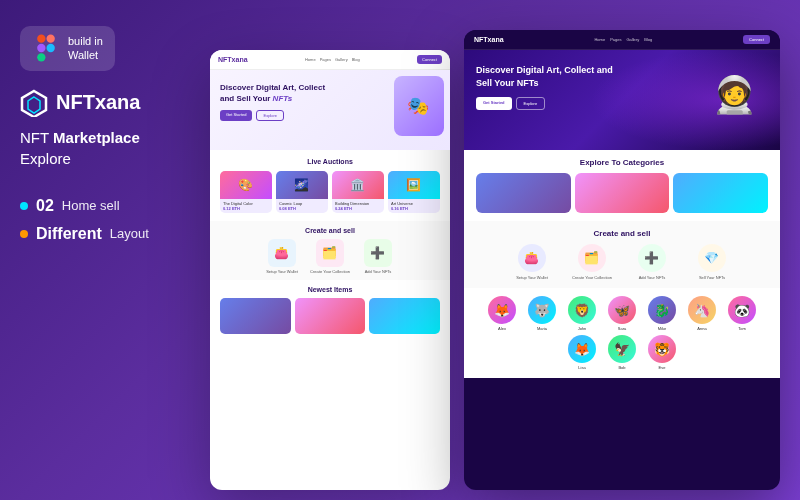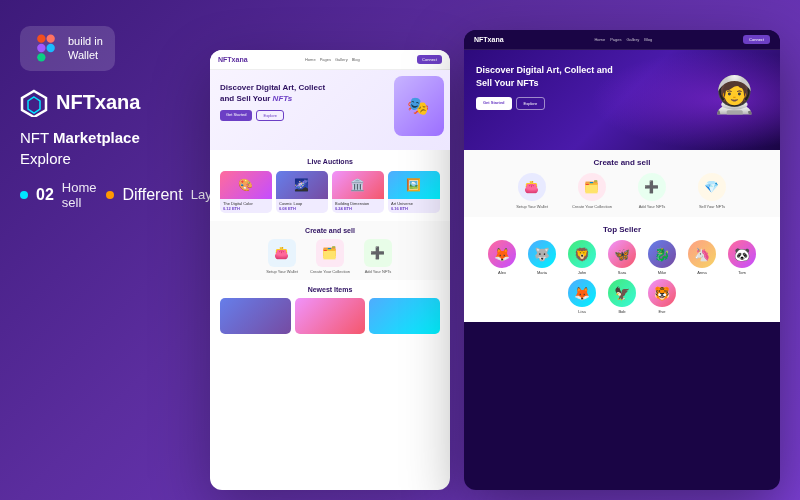--- a/index.html
+++ b/index.html
@@ -59,31 +59,31 @@
     }
     .brand-name {
       color: white;
       font-size: 20px;
       font-weight: 700;
     }
 
     .tagline {
       color: white;
       font-size: 15px;
-      margin-bottom: 11px;
+      margin-bottom: 28px;
       line-height: 1.4;
     }
     .tagline strong {
       font-weight: 800;
     }
 
     .features-list {
       list-style: none;
       display: flex;
-      flex-direction: row;
+      flex-direction: column;
       gap: 10px;
     }
     .features-list li {
       display: flex;
       align-items: center;
       gap: 8px;
       color: white;
       font-size: 13px;
     }
     .dot {
@@ -98,21 +98,21 @@
 
     .feature-num {
       font-weight: 700;
       font-size: 16px;
     }
     .feature-label {
       font-size: 13px;
       color: rgba(255,255,255,0.9);
     }
     .feature-bold {
-      font-weight: 400;
+      font-weight: 700;
     }
 
     
     .previews-area {
       position: absolute;
       left: 200px;
       top: 0;
       right: 0;
       height: 500px;
       display: flex;
@@ -685,20 +685,28 @@
       <div class="pr-hero-title">Discover Digital Art, Collect and Sell Your NFTs</div>
       <div class="pr-hero-btns">
         <span class="pr-hero-btn1">Get Started</span>
         <span class="pr-hero-btn2">Explore</span>
       </div>
       <div class="pr-astronaut">
         <span class="pr-astronaut-figure">🧑‍🚀</span>
       </div>
     </div>
 
+    <div class="pr-section">
+      <div class="pr-section-title">Explore To Categories</div>
+      <div class="pr-categories">
+        <div class="pr-cat-item cat1"></div>
+        <div class="pr-cat-item cat2"></div>
+        <div class="pr-cat-item cat3"></div>
+      </div>
+    </div>
 
     <div class="pr-create">
       <div class="pr-create-title">Create and sell</div>
       <div class="pr-create-steps">
         <div class="pr-step">
           <div class="pr-step-icon si1">👛</div>
           <div class="pr-step-label">Setup Your Wallet</div>
         </div>
         <div class="pr-step">
           <div class="pr-step-icon si2">🗂️</div>
@@ -709,21 +717,20 @@
           <div class="pr-step-label">Add Your NFTs</div>
         </div>
         <div class="pr-step">
           <div class="pr-step-icon si4">💎</div>
           <div class="pr-step-label">Sell Your NFTs</div>
         </div>
       </div>
     </div>
 
     <div class="pr-topseller">
-      <div class="pr-topseller-title">Top Seller</div>
       <div class="pr-sellers-grid">
         <div class="pr-seller-item">
           <div class="pr-seller-avatar av1">🦊</div>
           <div class="pr-seller-name">Alex</div>
         </div>
         <div class="pr-seller-item">
           <div class="pr-seller-avatar av2">🐺</div>
           <div class="pr-seller-name">Maria</div>
         </div>
         <div class="pr-seller-item">

